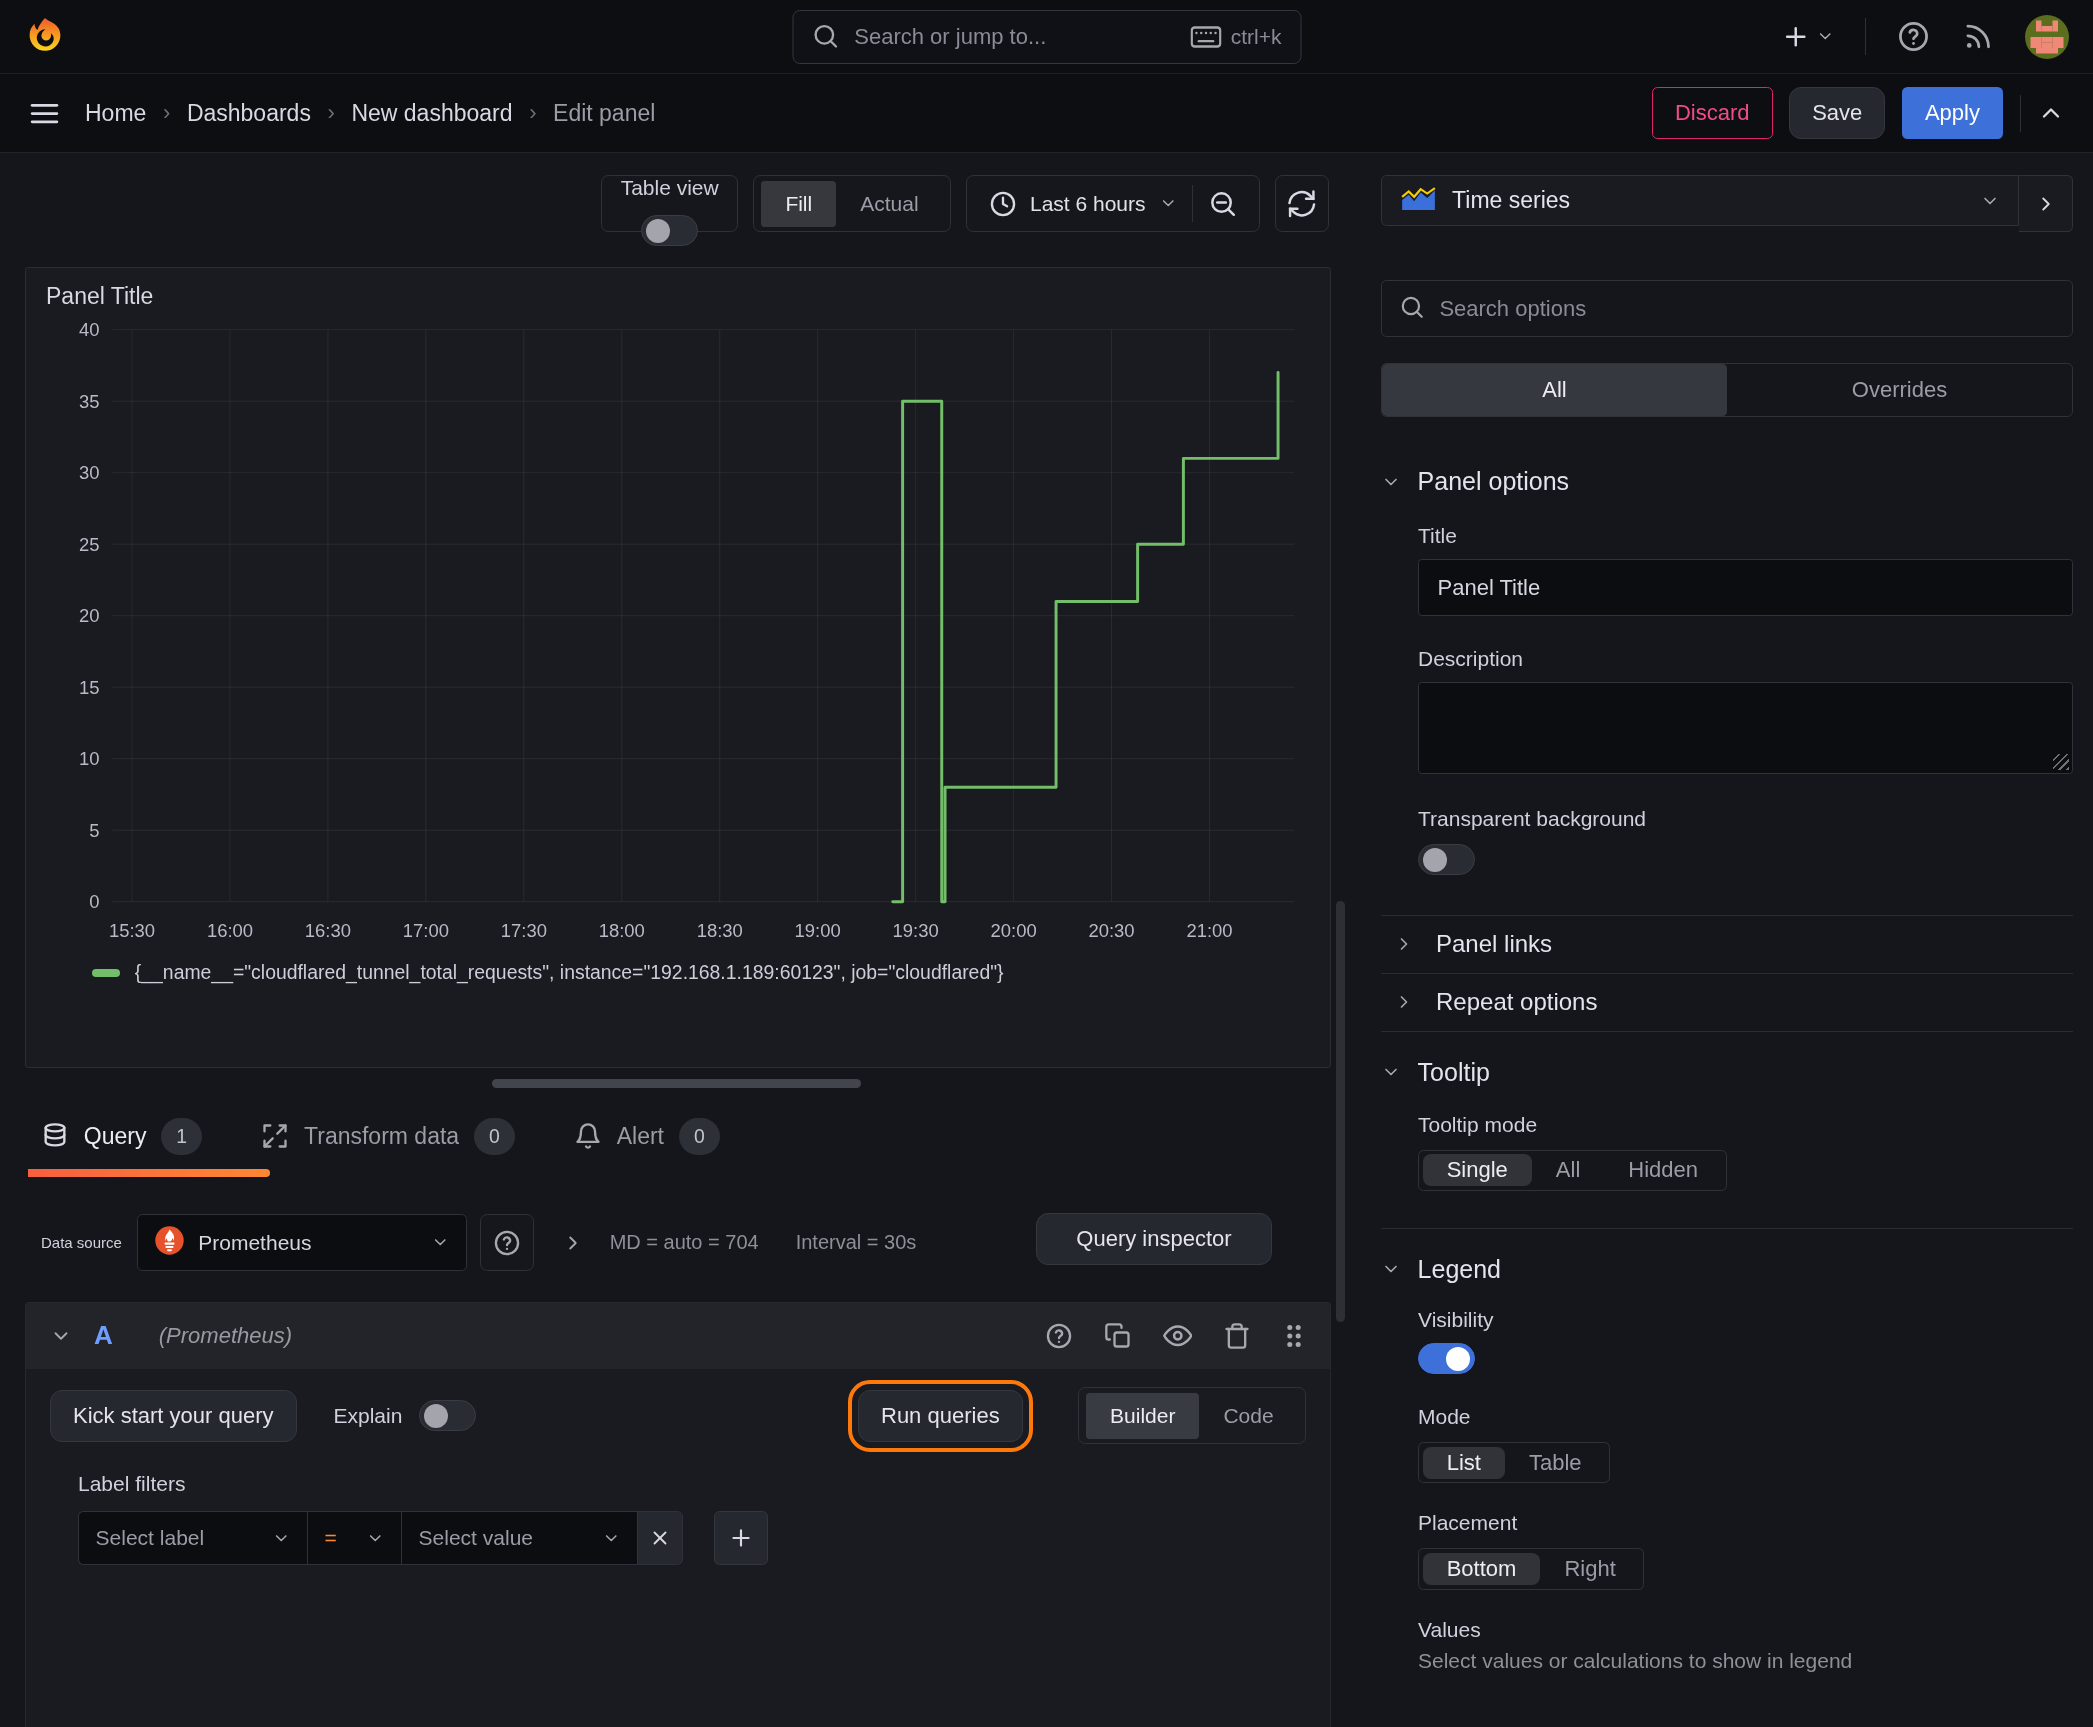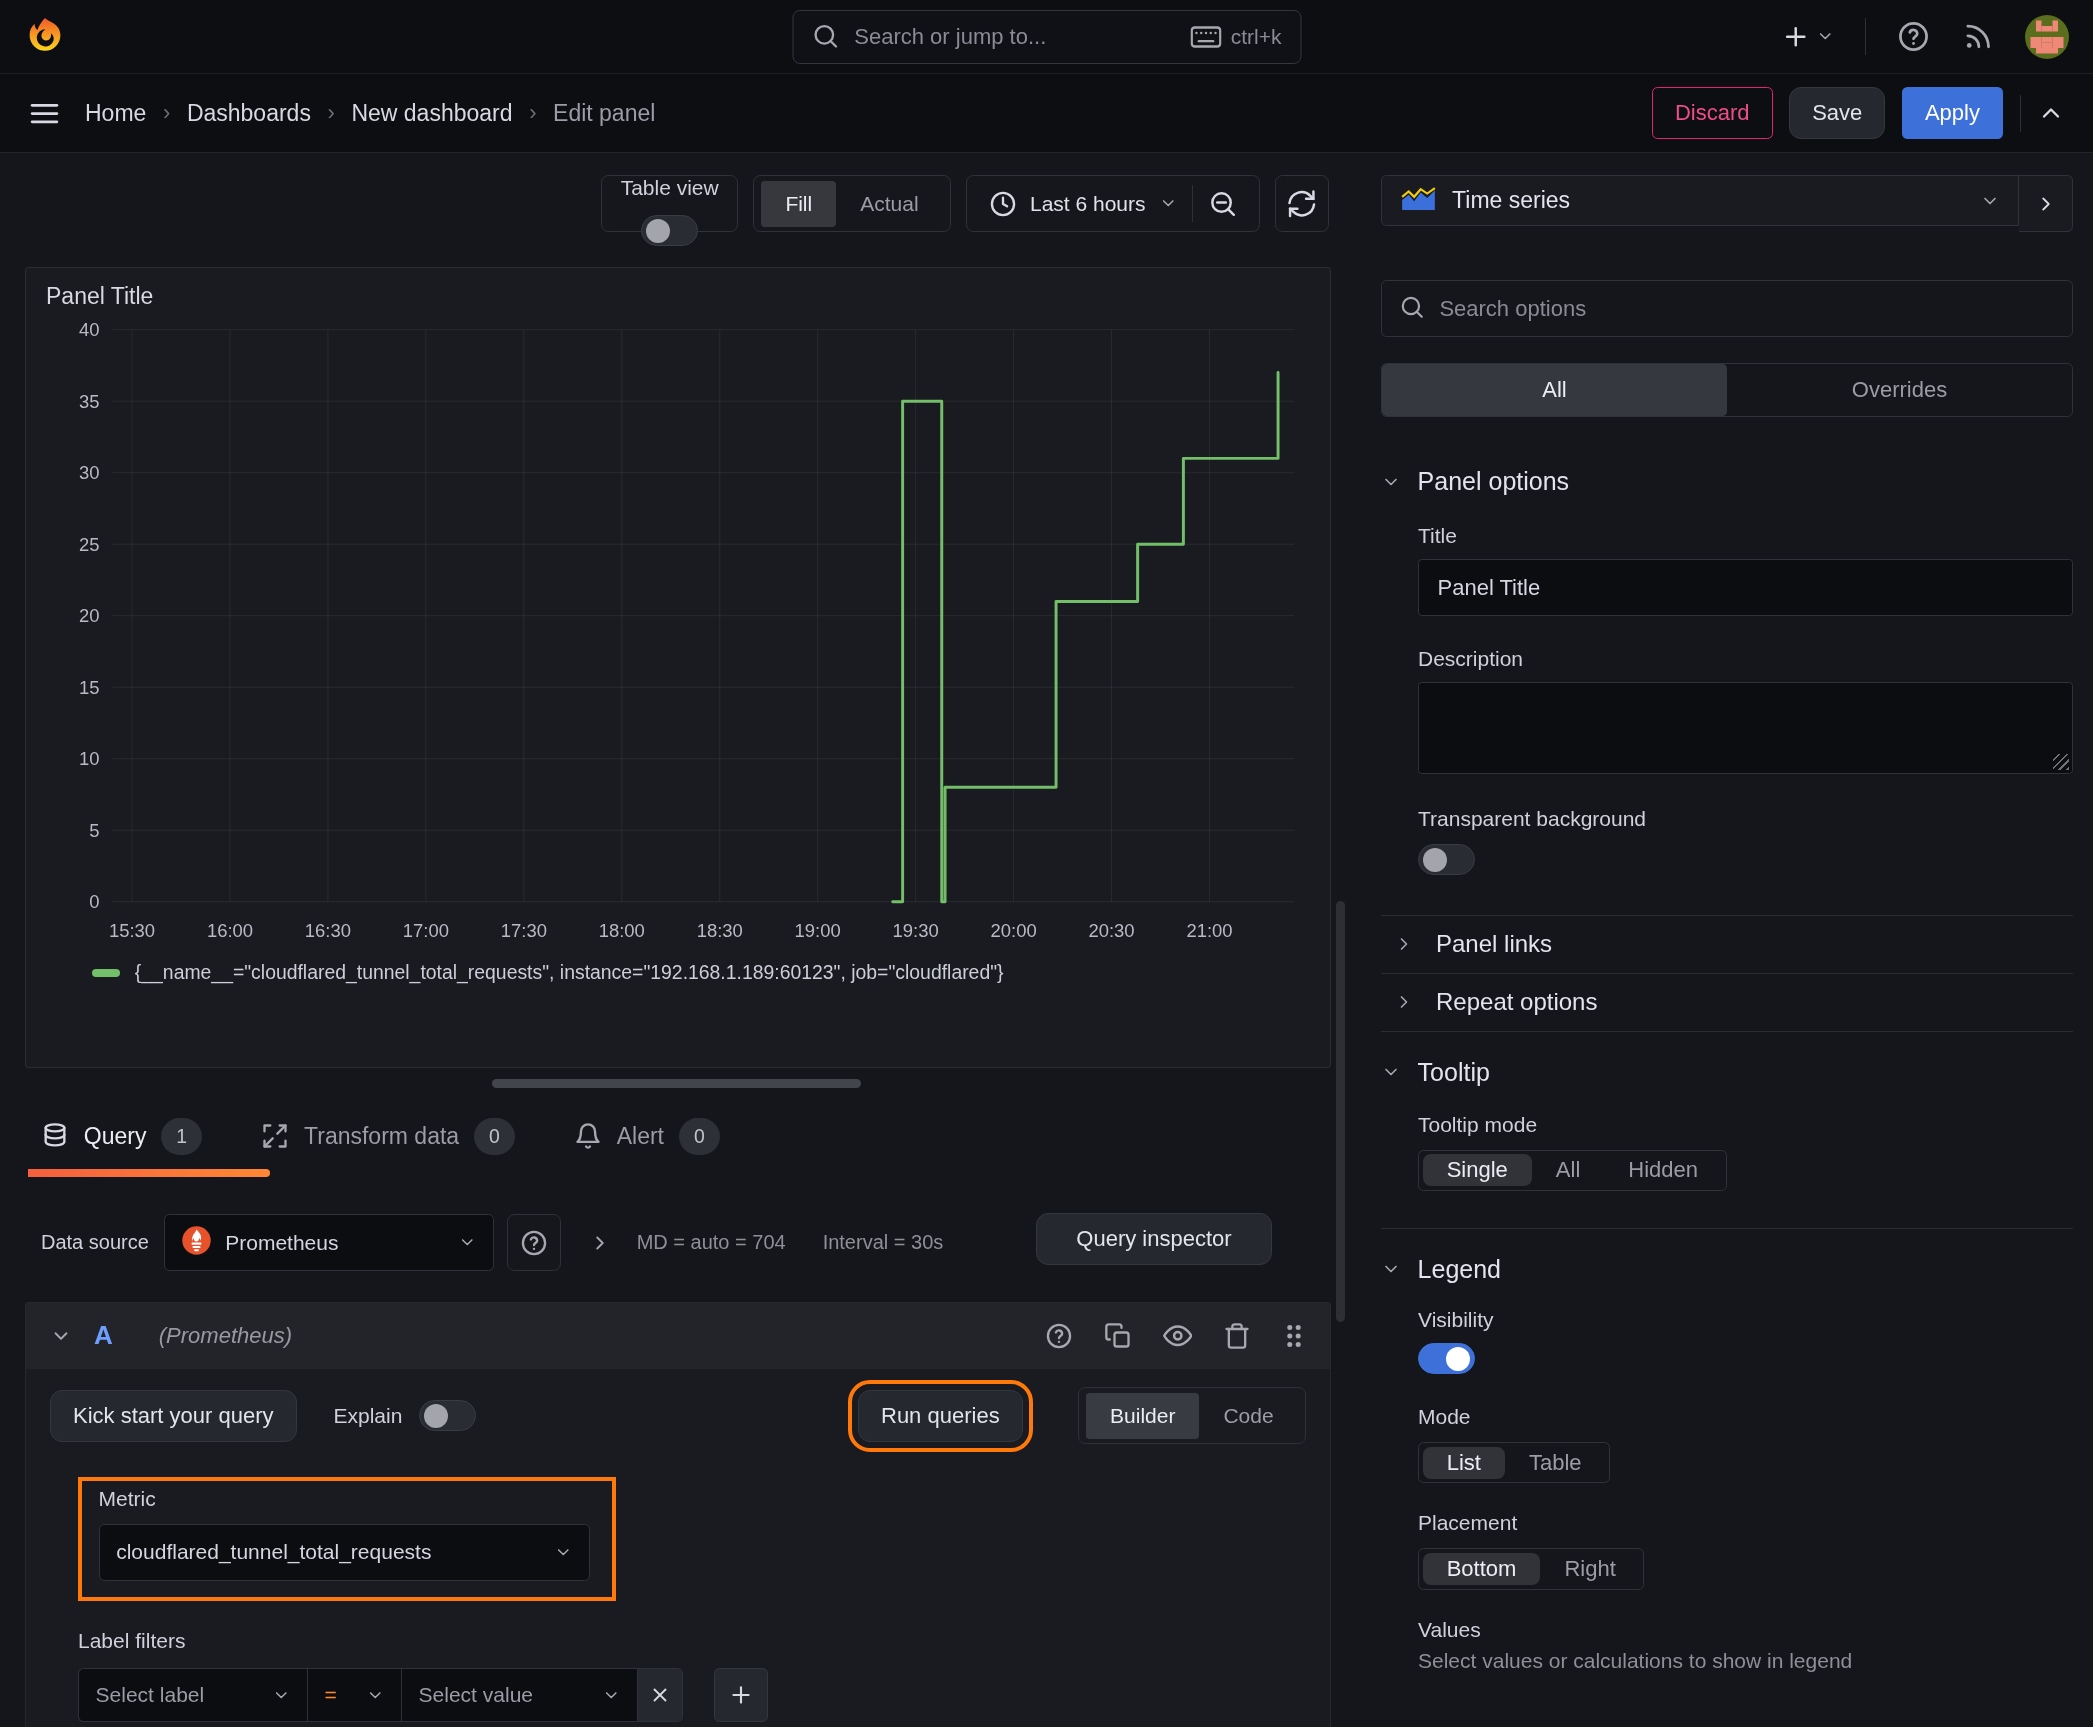--- a/index.html
+++ b/index.html
@@ -80,21 +80,21 @@
   .tab { display:flex; align-items:center; gap:14.8px; height:52px; cursor:pointer; }
   .tab .t { font-size:23px; color:#9b9ca6; }
   .tab.active .t { color:#ecedf4; }
   .badge { min-width:41px; height:37px; border-radius:18.5px; background:#2e3037; color:#c2c3cc;
     display:inline-flex; align-items:center; justify-content:center; font-size:19.4px; padding:0 11px; }
   .tab-underline { position:absolute; left:28px; top:59px; width:242px; height:8.3px; border-radius:0 4.6px 4.6px 0;
     background:linear-gradient(90deg,#f55f3e,#ff8833); }
 
   
   .ds-row { margin-top:31px; padding-left:41px; display:flex; align-items:center; height:59px; position:relative; }
-  .ds-label { font-size:20px; color:#d0d1dc; }
+  .ds-label { font-size:15px; color:#d0d1dc; }
   .select { display:inline-flex; align-items:center; gap:14.8px; background:#0c0d11; border:0.9px solid #2f323a;
     border-radius:5.5px; height:57px; padding:0 16.6px; font-size:21px; color:#d5d6e0; cursor:pointer; }
   .ds-stats { display:flex; align-items:center; gap:37px; margin-left:26px; color:#8e8f98; font-size:20px; }
   .qi-btn { position:absolute; left:1036px; top:0; width:236px; z-index:2; }
 
   
   .query-card { margin:29.5px 24px 0 25px; width:1306px; height:434px; background:#191b20;
     border:0.9px solid rgba(204,204,220,0.08); border-radius:3.7px; overflow:hidden; }
   .q-header { height:66px; background:#22242a; display:flex; align-items:center; padding:0 24px; gap:22px; }
   .refid { color:#6e9fff; font-size:26px; font-weight:bold; }
@@ -489,29 +489,20 @@
         </span>
         <span style="margin-left:auto; margin-right:33px">
           <button class="btn btn-secondary hl">Run queries</button>
         </span>
         <div class="tool-group builder-code" style="background:transparent">
           <span class="seg-opt sel">Builder</span>
           <span class="seg-opt">Code</span>
         </div>
       </div>
 
-      <div class="metric-wrap">
-        <div class="field-label">Metric</div>
-        <div class="select metric-select">
-          <span>cloudflared_tunnel_total_requests</span>
-          <svg class="ic" width="18.5" height="18.5" viewBox="0 0 24 24">
-              <polyline points="6 9 12 15 18 9"></polyline>
-            </svg>
-        </div>
-      </div>
 
       <div class="field-label lf-label">Label filters</div>
       <div class="lf-row">
         <div class="lf-group">
           <div class="select first" style="width:229px; justify-content:space-between">
             <span style="color:#9b9ca6">Select label</span>
             <svg class="ic" width="18.5" height="18.5" viewBox="0 0 24 24">
                 <polyline points="6 9 12 15 18 9"></polyline>
               </svg>
           </div>

